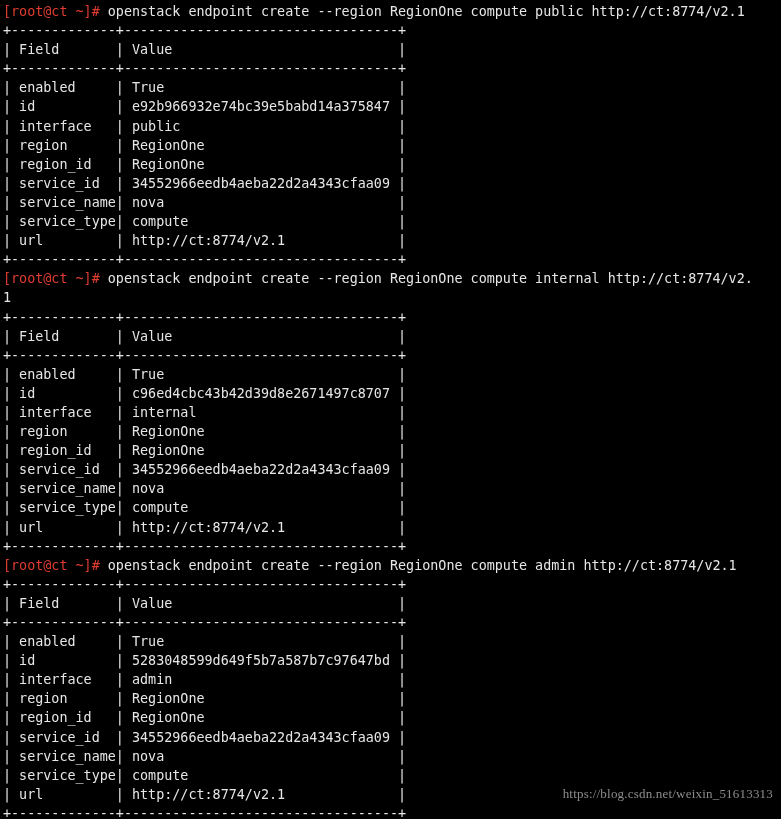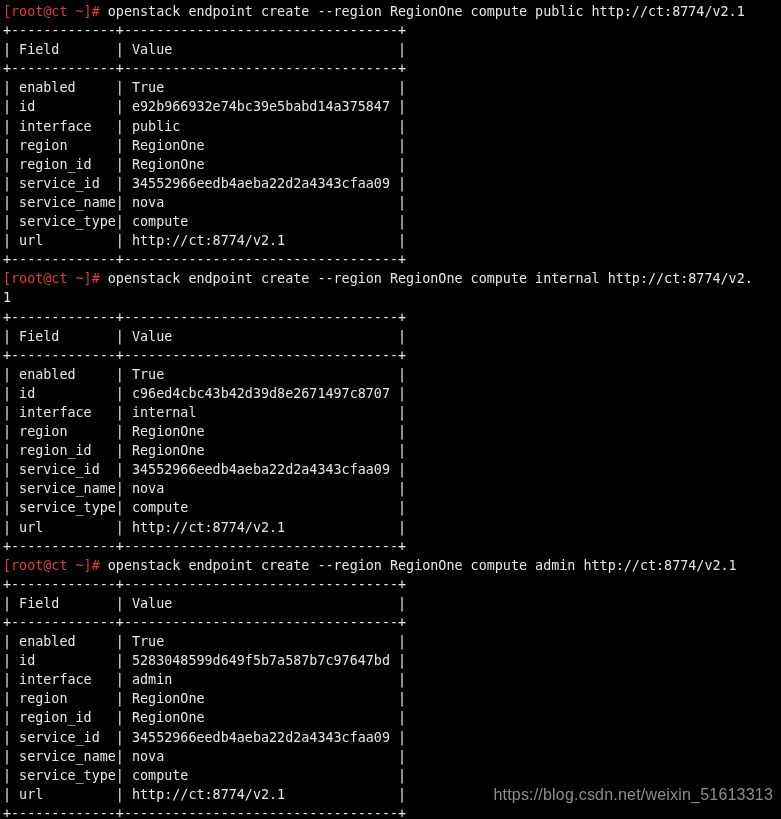--- a/index.html
+++ b/index.html
@@ -42,22 +42,22 @@
   .cmd {
     color: #e6e6e6;
   }
   .rule, .row {
     color: #e6e6e6;
   }
   #watermark {
     position: absolute;
     right: 8px;
     top: 786px;
-    font-family: Liberation Sans, sans-serif;
-    font-size: 16px;
+    font-family: Liberation Serif, serif;
+    font-size: 13px;
     color: #8d8d8d;
     letter-spacing: 0.2px;
     white-space: pre;
   }
 </style>
 </head>
 <body>
 
 <div id="terminal"><div class="line"><span class="prompt">[root@ct ~]#</span><span class="cmd"> openstack endpoint create --region RegionOne compute public http://ct:8774/v2.1</span></div><div class="line"><span class="rule">+-------------+----------------------------------+</span></div><div class="line"><span class="row">| Field       | Value                            |</span></div><div class="line"><span class="rule">+-------------+----------------------------------+</span></div><div class="line"><span class="row">| enabled     | True                             |</span></div><div class="line"><span class="row">| id          | e92b966932e74bc39e5babd14a375847 |</span></div><div class="line"><span class="row">| interface   | public                           |</span></div><div class="line"><span class="row">| region      | RegionOne                        |</span></div><div class="line"><span class="row">| region_id   | RegionOne                        |</span></div><div class="line"><span class="row">| service_id  | 34552966eedb4aeba22d2a4343cfaa09 |</span></div><div class="line"><span class="row">| service_name| nova                             |</span></div><div class="line"><span class="row">| service_type| compute                          |</span></div><div class="line"><span class="row">| url         | http://ct:8774/v2.1              |</span></div><div class="line"><span class="rule">+-------------+----------------------------------+</span></div><div class="line"><span class="prompt">[root@ct ~]#</span><span class="cmd"> openstack endpoint create --region RegionOne compute internal http://ct:8774/v2.</span></div><div class="line"><span class="cmd">1</span></div><div class="line"><span class="rule">+-------------+----------------------------------+</span></div><div class="line"><span class="row">| Field       | Value                            |</span></div><div class="line"><span class="rule">+-------------+----------------------------------+</span></div><div class="line"><span class="row">| enabled     | True                             |</span></div><div class="line"><span class="row">| id          | c96ed4cbc43b42d39d8e2671497c8707 |</span></div><div class="line"><span class="row">| interface   | internal                         |</span></div><div class="line"><span class="row">| region      | RegionOne                        |</span></div><div class="line"><span class="row">| region_id   | RegionOne                        |</span></div><div class="line"><span class="row">| service_id  | 34552966eedb4aeba22d2a4343cfaa09 |</span></div><div class="line"><span class="row">| service_name| nova                             |</span></div><div class="line"><span class="row">| service_type| compute                          |</span></div><div class="line"><span class="row">| url         | http://ct:8774/v2.1              |</span></div><div class="line"><span class="rule">+-------------+----------------------------------+</span></div><div class="line"><span class="prompt">[root@ct ~]#</span><span class="cmd"> openstack endpoint create --region RegionOne compute admin http://ct:8774/v2.1</span></div><div class="line"><span class="rule">+-------------+----------------------------------+</span></div><div class="line"><span class="row">| Field       | Value                            |</span></div><div class="line"><span class="rule">+-------------+----------------------------------+</span></div><div class="line"><span class="row">| enabled     | True                             |</span></div><div class="line"><span class="row">| id          | 5283048599d649f5b7a587b7c97647bd |</span></div><div class="line"><span class="row">| interface   | admin                            |</span></div><div class="line"><span class="row">| region      | RegionOne                        |</span></div><div class="line"><span class="row">| region_id   | RegionOne                        |</span></div><div class="line"><span class="row">| service_id  | 34552966eedb4aeba22d2a4343cfaa09 |</span></div><div class="line"><span class="row">| service_name| nova                             |</span></div><div class="line"><span class="row">| service_type| compute                          |</span></div><div class="line"><span class="row">| url         | http://ct:8774/v2.1              |</span></div><div class="line"><span class="rule">+-------------+----------------------------------+</span></div></div>
 

